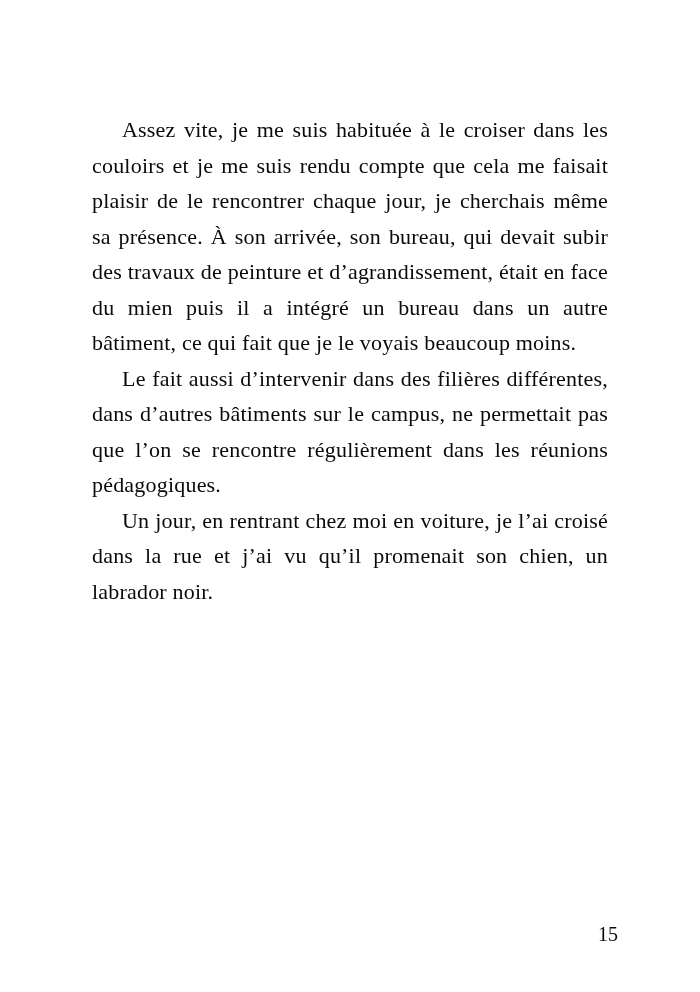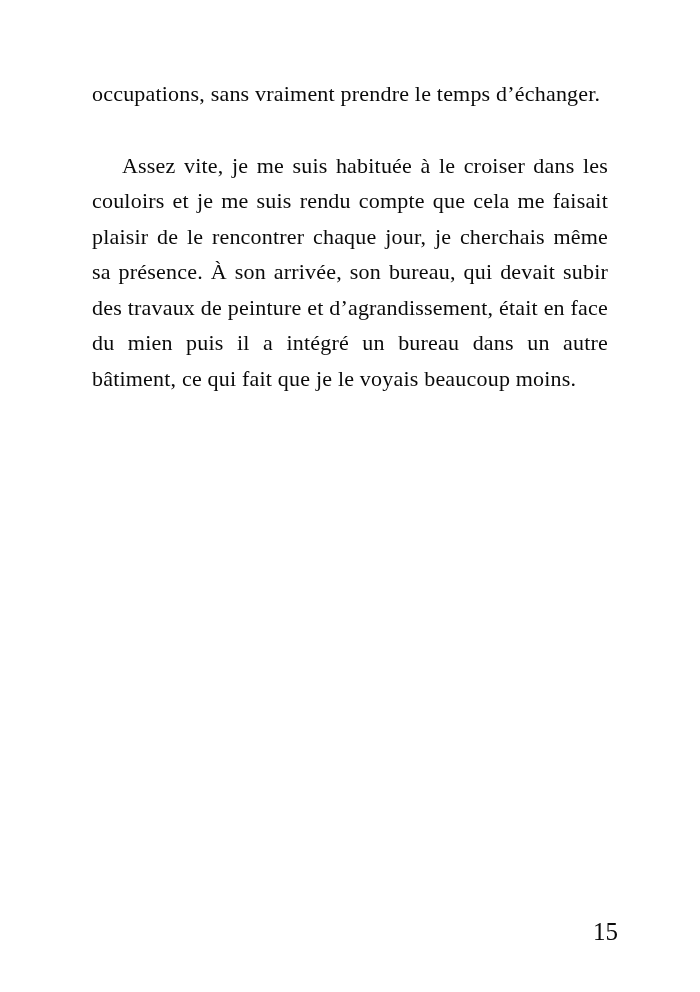--- a/index.html
+++ b/index.html
@@ -35,27 +35,28 @@
   .para.no-indent {
     text-indent: 0;
   }
   .para.section-gap {
     margin-top: 36px;
   }
   .page-number {
     position: absolute;
     right: 82px;
     bottom: 48px;
-    font-size: 25px;
+    font-size: 20px;
     line-height: 1;
     color: #0a0a0a;
   }
 </style>
 </head>
 <body>
 
 <div class="page">
   <div class="text-block">
-    <p class="para no-indent">occupations, sans vraiment prendre le temps d’échanger.</p>
     <p class="para section-gap">Assez vite, je me suis habituée à le croiser dans les couloirs et je me suis rendu compte que cela me faisait plaisir de le rencontrer chaque jour, je cherchais même sa présence. À son arrivée, son bureau, qui devait subir des travaux de peinture et d’agrandissement, était en face du mien puis il a intégré un bureau dans un autre bâtiment, ce qui fait que je le voyais beaucoup moins.</p>
+    <p class="para">Le fait aussi d’intervenir dans des filières différentes, dans d’autres bâtiments sur le campus, ne permettait pas que l’on se rencontre régulièrement dans les réunions pédagogiques.</p>
+    <p class="para">Un jour, en rentrant chez moi en voiture, je l’ai croisé dans la rue et j’ai vu qu’il promenait son chien, un labrador noir.</p>
   </div>
   <div class="page-number">15</div>
 </div>
 
 </body></html>

